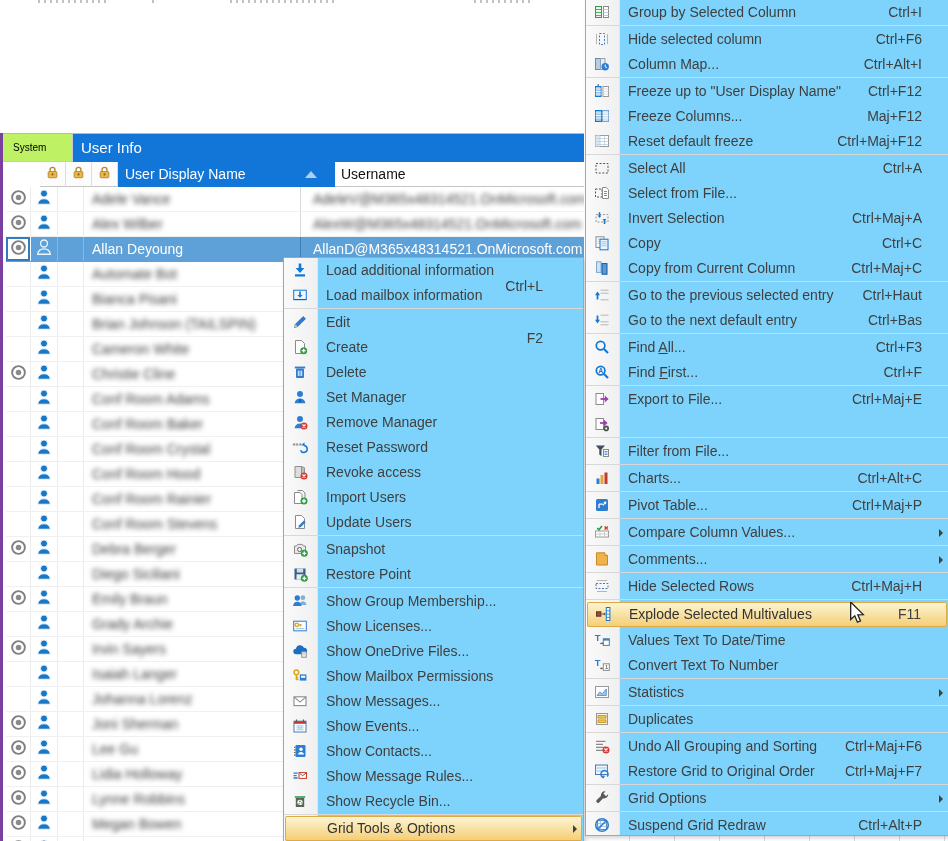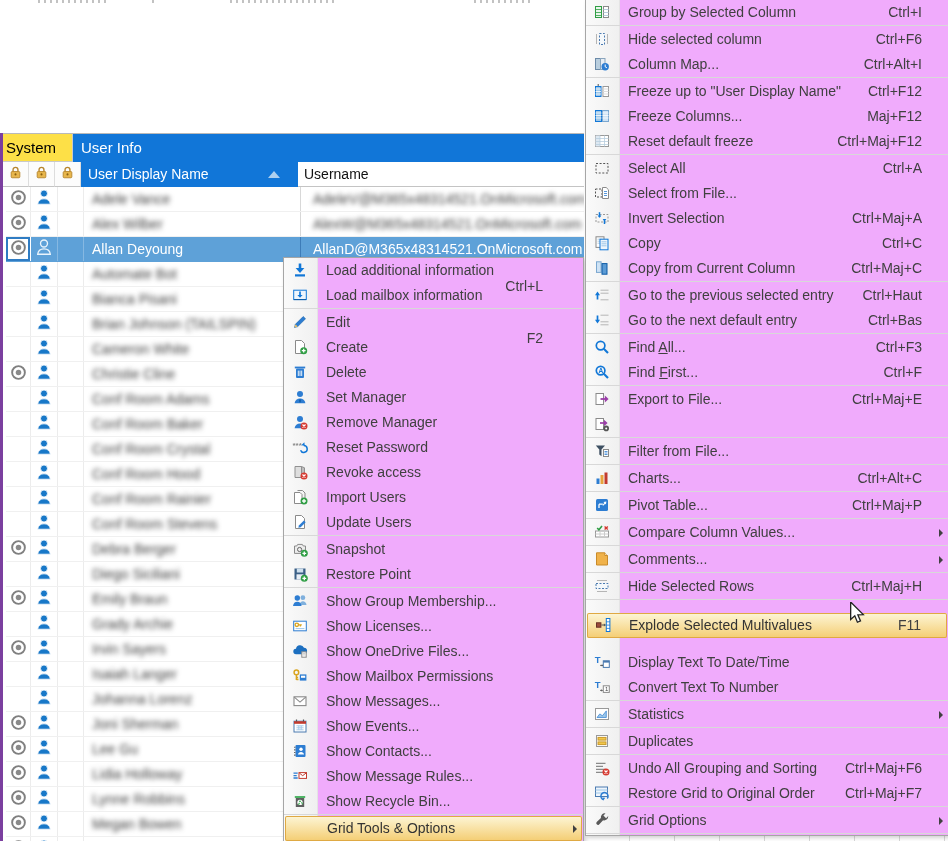--- a/index.html
+++ b/index.html
@@ -2,42 +2,42 @@
 <html style="--accent: #1176d8; --sel: #5ea1d8; --hl1: #fdf6d7; --hl2: #f4cd72; --hlb: #dfa943; --purple: #7b3f9f;"><head>
 <meta charset="utf-8">
 <style>
   html,body{margin:0;padding:0;background:#fff;overflow:hidden;}
   .app{position:relative;width:948px;height:841px;font-family:"Liberation Sans",sans-serif;background:#fff;}
   
   .frag{position:absolute;top:0;height:3px;background:repeating-linear-gradient(90deg,#b3b3b3 0 2px,transparent 2px 6px);opacity:.8;}
   
   .grid{position:absolute;left:0;top:133px;width:584px;height:708px;border-left:3px solid var(--purple,#7b3f9f);box-sizing:border-box;overflow:hidden;background:#fff;}
   .bandrow{display:flex;height:29px;border-top:1px solid #b9b9b9;box-sizing:border-box;}
-  .syscell{width:70px;background:#fde047;border-right:1px solid #c9c9c9;border-bottom:1px solid #c9c9c9;box-sizing:border-box;color:#000;font-size:15px;line-height:28px;padding-left:3px;}
+  .syscell{width:70px;background:#bef264;border-right:1px solid #c9c9c9;border-bottom:1px solid #c9c9c9;box-sizing:border-box;color:#000;font-size:10px;line-height:28px;padding-left:10px;}
   .bandcell{flex:1;background:var(--accent,#1176d8);color:#fff;font-size:15px;line-height:28px;padding-left:8px;}
-  .hdrrow{display:flex;height:25px;box-sizing:border-box;}
+  .hdrrow{display:flex;height:25px;box-sizing:border-box;margin-left:37px;}
   .lockcell{width:26px;box-sizing:border-box;border-right:1px solid #ddd;border-bottom:1px solid #c4c4c4;background:#fcfcfc;display:flex;align-items:center;justify-content:center;}
   .namehdr{width:217px;box-sizing:border-box;background:var(--accent,#1176d8);color:#fff;font-size:14px;line-height:25px;padding-left:7px;position:relative;}
   .sortasc{position:absolute;right:18px;top:9px;width:0;height:0;border-left:6px solid transparent;border-right:6px solid transparent;border-bottom:7px solid #aed0ef;}
   .userhdr{flex:1;background:#fff;color:#111;font-size:14px;line-height:24px;padding-left:6px;border-bottom:1px solid #c4c4c4;box-sizing:border-box;}
   .rows{position:absolute;left:3px;top:54px;right:0;bottom:0;overflow:hidden;}
   .row{display:flex;height:25px;box-sizing:border-box;border-bottom:1px solid #f0f0f0;background:#fff;}
   .c-mark{width:25px;box-sizing:border-box;border-right:1px solid #ececec;display:flex;align-items:center;justify-content:center;}
   .c-person{width:27px;box-sizing:border-box;border-right:1px solid #ececec;display:flex;align-items:center;justify-content:center;}
   .c-spare{width:26px;box-sizing:border-box;border-right:1px solid #ececec;}
   .c-name{width:216px;box-sizing:border-box;font-size:14px;line-height:24px;padding-left:8px;color:#3f3f3f;white-space:nowrap;overflow:hidden;}
   .c-user{flex:1;box-sizing:border-box;border-left:1px solid #d8d8d8;font-size:14px;line-height:24px;padding-left:12px;color:#3f3f3f;white-space:nowrap;overflow:hidden;}
   .blur{filter:blur(2.6px);}
   .row.sel{background:var(--sel,#5ea1d8);border-bottom-color:var(--sel,#5ea1d8);}
   .row.sel .c-name,.row.sel .c-user{color:#fff;}
   .row.sel .c-person,.row.sel .c-spare{border-right-color:rgba(255,255,255,.25);}
   .row.sel .c-user{border-left-color:#3d7cb8;}
   .row.sel .c-mark{background:#fff;box-shadow:inset 0 0 0 2px #2f7cc3;border-right-color:transparent;}
   
-  .menu{position:absolute;background:#f0abfc;border:1px solid #a6a6a6;box-sizing:border-box;box-shadow:2px 2px 4px rgba(0,0,0,.18);overflow:hidden;}
+  .menu{position:absolute;background:#7dd3fc;border:1px solid #a6a6a6;box-sizing:border-box;box-shadow:2px 2px 4px rgba(0,0,0,.18);overflow:hidden;}
   .menu .gutter{position:absolute;left:0;top:0;bottom:0;width:33px;background:linear-gradient(to right,#fafafa,#f0f0f0);border-right:1px solid #e4e4e4;}
   .mi{position:relative;height:25px;box-sizing:border-box;}
   .mic{position:absolute;left:8px;top:4px;width:16px;height:16px;}
   .mil{position:absolute;left:42px;top:0;line-height:25px;font-size:14px;color:#404040;white-space:nowrap;}
   .mil u{text-decoration:underline;}
   .mis{position:absolute;top:0;line-height:25px;font-size:14px;color:#404040;white-space:nowrap;}
   .arr{position:absolute;right:5px;top:8.5px;width:0;height:0;border-left:4.5px solid #404040;border-top:4px solid transparent;border-bottom:4px solid transparent;}
   .mi.hl{background:linear-gradient(var(--hl1,#fdf6d7),var(--hl2,#f4cd72));box-shadow:inset 0 0 0 1px var(--hlb,#dfa943);border-radius:2px;}
   .mi.hl .mil{color:#333;}
   .msep{height:2px;position:relative;}
@@ -937,40 +937,40 @@
         <span class="mic"><svg viewBox="0 0 16 16" width="16" height="16">
             <path d="M3 2.5h10M3 13.5h10" stroke="#b5b5b5"></path>
             <rect x="2" y="5.5" width="12" height="5" fill="#f4f8fb" stroke="#4a7ab0" stroke-dasharray="2 1.5"></rect>
           </svg></span>
         <span class="mil">Hide Selected Rows</span>
         <span class="mis">Ctrl+Maj+H</span>
       </div>
       <div class="msep">
         <i></i>
       </div>
-      <div class="mi hl" style="margin: 12px 1px;">
+      <div class="mi hl" style="margin: 1px 1px;">
         <span class="mic"><svg viewBox="0 0 16 16" width="16" height="16">
             <rect x="1.5" y="5.8" width="4.4" height="4.4" fill="#9a4a3a" stroke="#6a3026"></rect>
             <path d="M6.4 8h3" stroke="#555"></path>
             <path d="M8.9 6.6l2.2 1.4-2.2 1.4z" fill="#555"></path>
             <rect x="11.3" y="1.5" width="3.6" height="13" fill="#fff" stroke="#1177d7"></rect>
             <path d="M11.3 4.8h3.6M11.3 8.1h3.6M11.3 11.4h3.6" stroke="#1177d7" stroke-width=".8"></path>
           </svg></span>
         <span class="mil">Explode Selected Multivalues</span>
         <span class="mis">F11</span>
       </div>
       <div class="mi">
         <span class="mic"><svg viewBox="0 0 16 16" width="16" height="16">
             <text x="0.8" y="9.2" font-size="9.5" font-weight="bold" fill="#2d7dd2">T</text>
             <path d="M6.2 11.4h2.2" stroke="#555"></path>
             <path d="M7.8 10.2l1.8 1.2-1.8 1.2z" fill="#555"></path>
             <rect x="9.3" y="6.8" width="6" height="6.6" fill="#fff" stroke="#4a7ab0"></rect>
             <rect x="9.3" y="6.8" width="6" height="1.8" fill="#4a7ab0"></rect>
           </svg></span>
-        <span class="mil">Display Text To Date/Time</span>
+        <span class="mil">Values Text To Date/Time</span>
       </div>
       <div class="mi">
         <span class="mic"><svg viewBox="0 0 16 16" width="16" height="16">
             <text x="0.8" y="9.2" font-size="9.5" font-weight="bold" fill="#2d7dd2">T</text>
             <path d="M6.2 11.4h1.6" stroke="#555"></path>
             <path d="M7.3 10.2l1.8 1.2-1.8 1.2z" fill="#555"></path>
             <rect x="9.3" y="6.8" width="6" height="6.6" fill="#fff" stroke="#8a8a8a"></rect>
             <text x="11" y="12.2" font-size="6" fill="#444">1</text>
           </svg></span>
         <span class="mil">Convert Text To Number</span>

